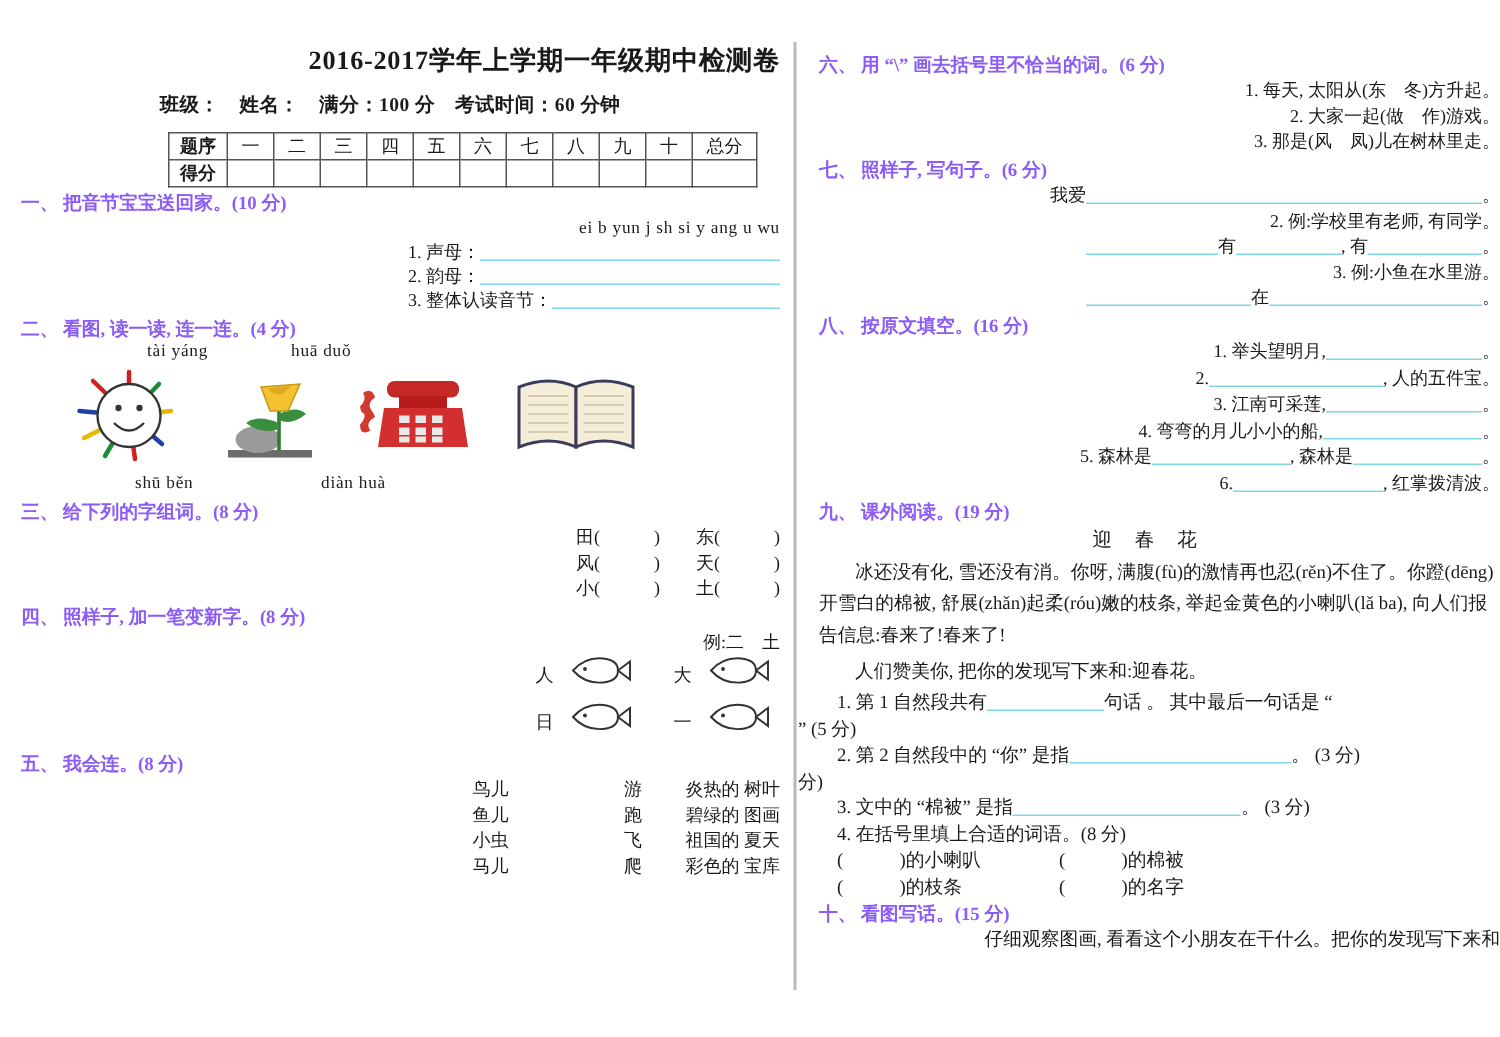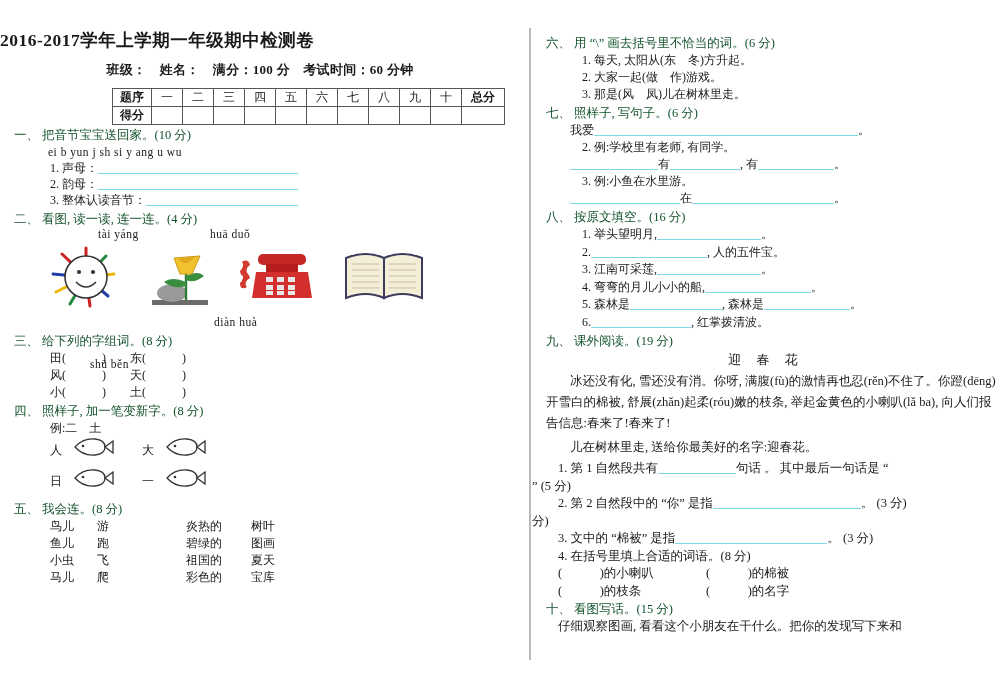--- a/index.html
+++ b/index.html
@@ -10,42 +10,42 @@
     color:#1a1a1a;
     overflow:hidden;
     position:relative;
   }
   .page{position:absolute;inset:0;}
   .col-left{position:absolute;left:0;top:0;width:520px;height:691px;}
   .col-right{position:absolute;left:532px;top:0;width:468px;height:691px;}
   .divider{position:absolute;left:529px;top:28px;width:2px;height:632px;background:#b9b9b9;}
 
   .title{
-    text-align:left;font-size:17.5px;font-weight:bold;
+    text-align:right;font-size:17.5px;font-weight:bold;
     margin-top:28px;letter-spacing:.5px;
   }
   .subline{
     text-align:center;font-size:13px;margin-top:9px;font-weight:bold;
     letter-spacing:.3px;
   }
   table.score{
     border-collapse:collapse;margin:9px 0 0 112px;
     table-layout:fixed;
   }
   table.score td{
     border:1px solid #555;height:17px;font-size:12px;text-align:center;
     padding:0;
   }
   td.hd{width:38px;font-weight:bold;font-size:12px;}
   td.num{width:30px;}
-  td.tot{width:42px;font-weight:bold;}
-
-  .sec{font-size:12.5px;font-weight:normal;color:#14532d;margin:2px 0 0 14px;}
+  td.tot{width:42px;font-weight:normal;}
+
+  .sec{font-size:12.5px;font-weight:bold;color:#8b5cf6;margin:2px 0 0 14px;}
   .sec .sn{display:inline-block;min-width:28px;}
-  .body{font-size:12px;margin-left:38px;line-height:16px;}
+  .body{font-size:12px;margin-left:38px;line-height:16px;text-align:right;}
   .ind{margin-left:50px;}
   .pin{font-size:11.5px;letter-spacing:.5px;}
 
   .blankline{
     display:inline-block;border-bottom:1px solid #7fd8e8;
     height:13px;vertical-align:-2px;
   }
 
   
   .imgrow{position:relative;height:72px;margin-left:20px;}
@@ -119,21 +119,21 @@
     </div>
     <div class="body ind">
       <span>3. 整体认读音节：</span><span class="blankline" style="width:152px"></span>
     </div>
 
     <div class="sec" style="margin-top:3px">
       <span class="sn">二、</span><span>看图, 读一读, 连一连。(4 分)</span>
     </div>
     <div style="position:relative;height:16px;">
       <span class="pin" style="position:absolute;left:98px;">tài yáng</span>
-      <span class="pin" style="position:absolute;left:210px;">huā duǒ</span>
+      <span class="pin" style="position:absolute;left:194px;">huā duǒ</span>
     </div>
 
     <div class="imgrow">
 
       <svg class="pic sun" style="left:30px;" viewBox="0 0 72 66">
         <g stroke-width="3" stroke-linecap="round">
           <line x1="36" y1="33" x2="36" y2="4" stroke="#cf2020"></line>
           <line x1="36" y1="33" x2="56" y2="12" stroke="#1f8a3b"></line>
           <line x1="36" y1="33" x2="64" y2="30" stroke="#e8b800"></line>
           <line x1="36" y1="33" x2="58" y2="52" stroke="#1f3fa8"></line>
@@ -190,21 +190,21 @@
           <line x1="47" y1="20" x2="74" y2="20"></line>
             <line x1="47" y1="26" x2="74" y2="26"></line>
           <line x1="47" y1="32" x2="74" y2="32"></line>
             <line x1="47" y1="38" x2="74" y2="38"></line>
           <line x1="47" y1="44" x2="74" y2="44"></line>
         </g>
       </svg>
     </div>
 
     <div style="position:relative;height:15px;">
-      <span class="pin" style="position:absolute;left:90px;margin-top:42px;">shū běn</span>
+      <span class="pin" style="position:absolute;left:90px;">shū běn</span>
       <span class="pin" style="position:absolute;left:214px;">diàn huà</span>
     </div>
 
     <div class="sec">
       <span class="sn">三、</span><span>给下列的字组词。(8 分)</span>
     </div>
     <div class="body ind" style="line-height:17px">
       <div><span>田</span>(　　　)　　<span>东</span>(　　　)</div>
       <div><span>风</span>(　　　)　　<span>天</span>(　　　)</div>
       <div><span>小</span>(　　　)　　<span>土</span>(　　　)</div>
@@ -322,21 +322,21 @@
       <div><span>4. 弯弯的月儿小小的船,</span><span class="blankline" style="width:106px"></span><span>。</span></div>
       <div><span>5. 森林是</span><span class="blankline" style="width:92px"></span><span>, 森林是</span><span class="blankline" style="width:86px"></span><span>。</span></div>
       <div><span>6.</span><span class="blankline" style="width:100px"></span><span>, 红掌拨清波。</span></div>
     </div>
 
     <div class="sec">
       <span class="sn">九、</span><span>课外阅读。(19 分)</span>
     </div>
     <div class="ttl-sub">迎 春 花</div>
     <div class="para">冰还没有化, 雪还没有消。你呀, 满腹(fù)的激情再也忍(rěn)不住了。你蹬(dēng)开雪白的棉被, 舒展(zhǎn)起柔(róu)嫩的枝条, 举起金黄色的小喇叭(lǎ ba), 向人们报告信息:春来了!春来了!</div>
-    <div class="para" style="margin-top:3px">儿在树林里走, 送给你最美好的名字:迎春花。</div>
+    <div class="para" style="margin-top:3px">人们赞美你, 把你的发现写下来和:迎春花。</div>
 
     <div class="qline" style="margin-top:2px">
       <span>1. 第 1 自然段共有</span><span class="blankline" style="width:78px"></span><span>句话 。 其中最后一句话是 “</span>
     </div>
     <div class="qline" style="margin-left:0">” (5 分)</div>
     <div class="qline">
       <span>2. 第 2 自然段中的 “你” 是指</span><span class="blankline" style="width:148px"></span><span>。 (3 分)</span>
     </div>
     <div class="qline" style="margin-left:0">分)</div>
     <div class="qline">

